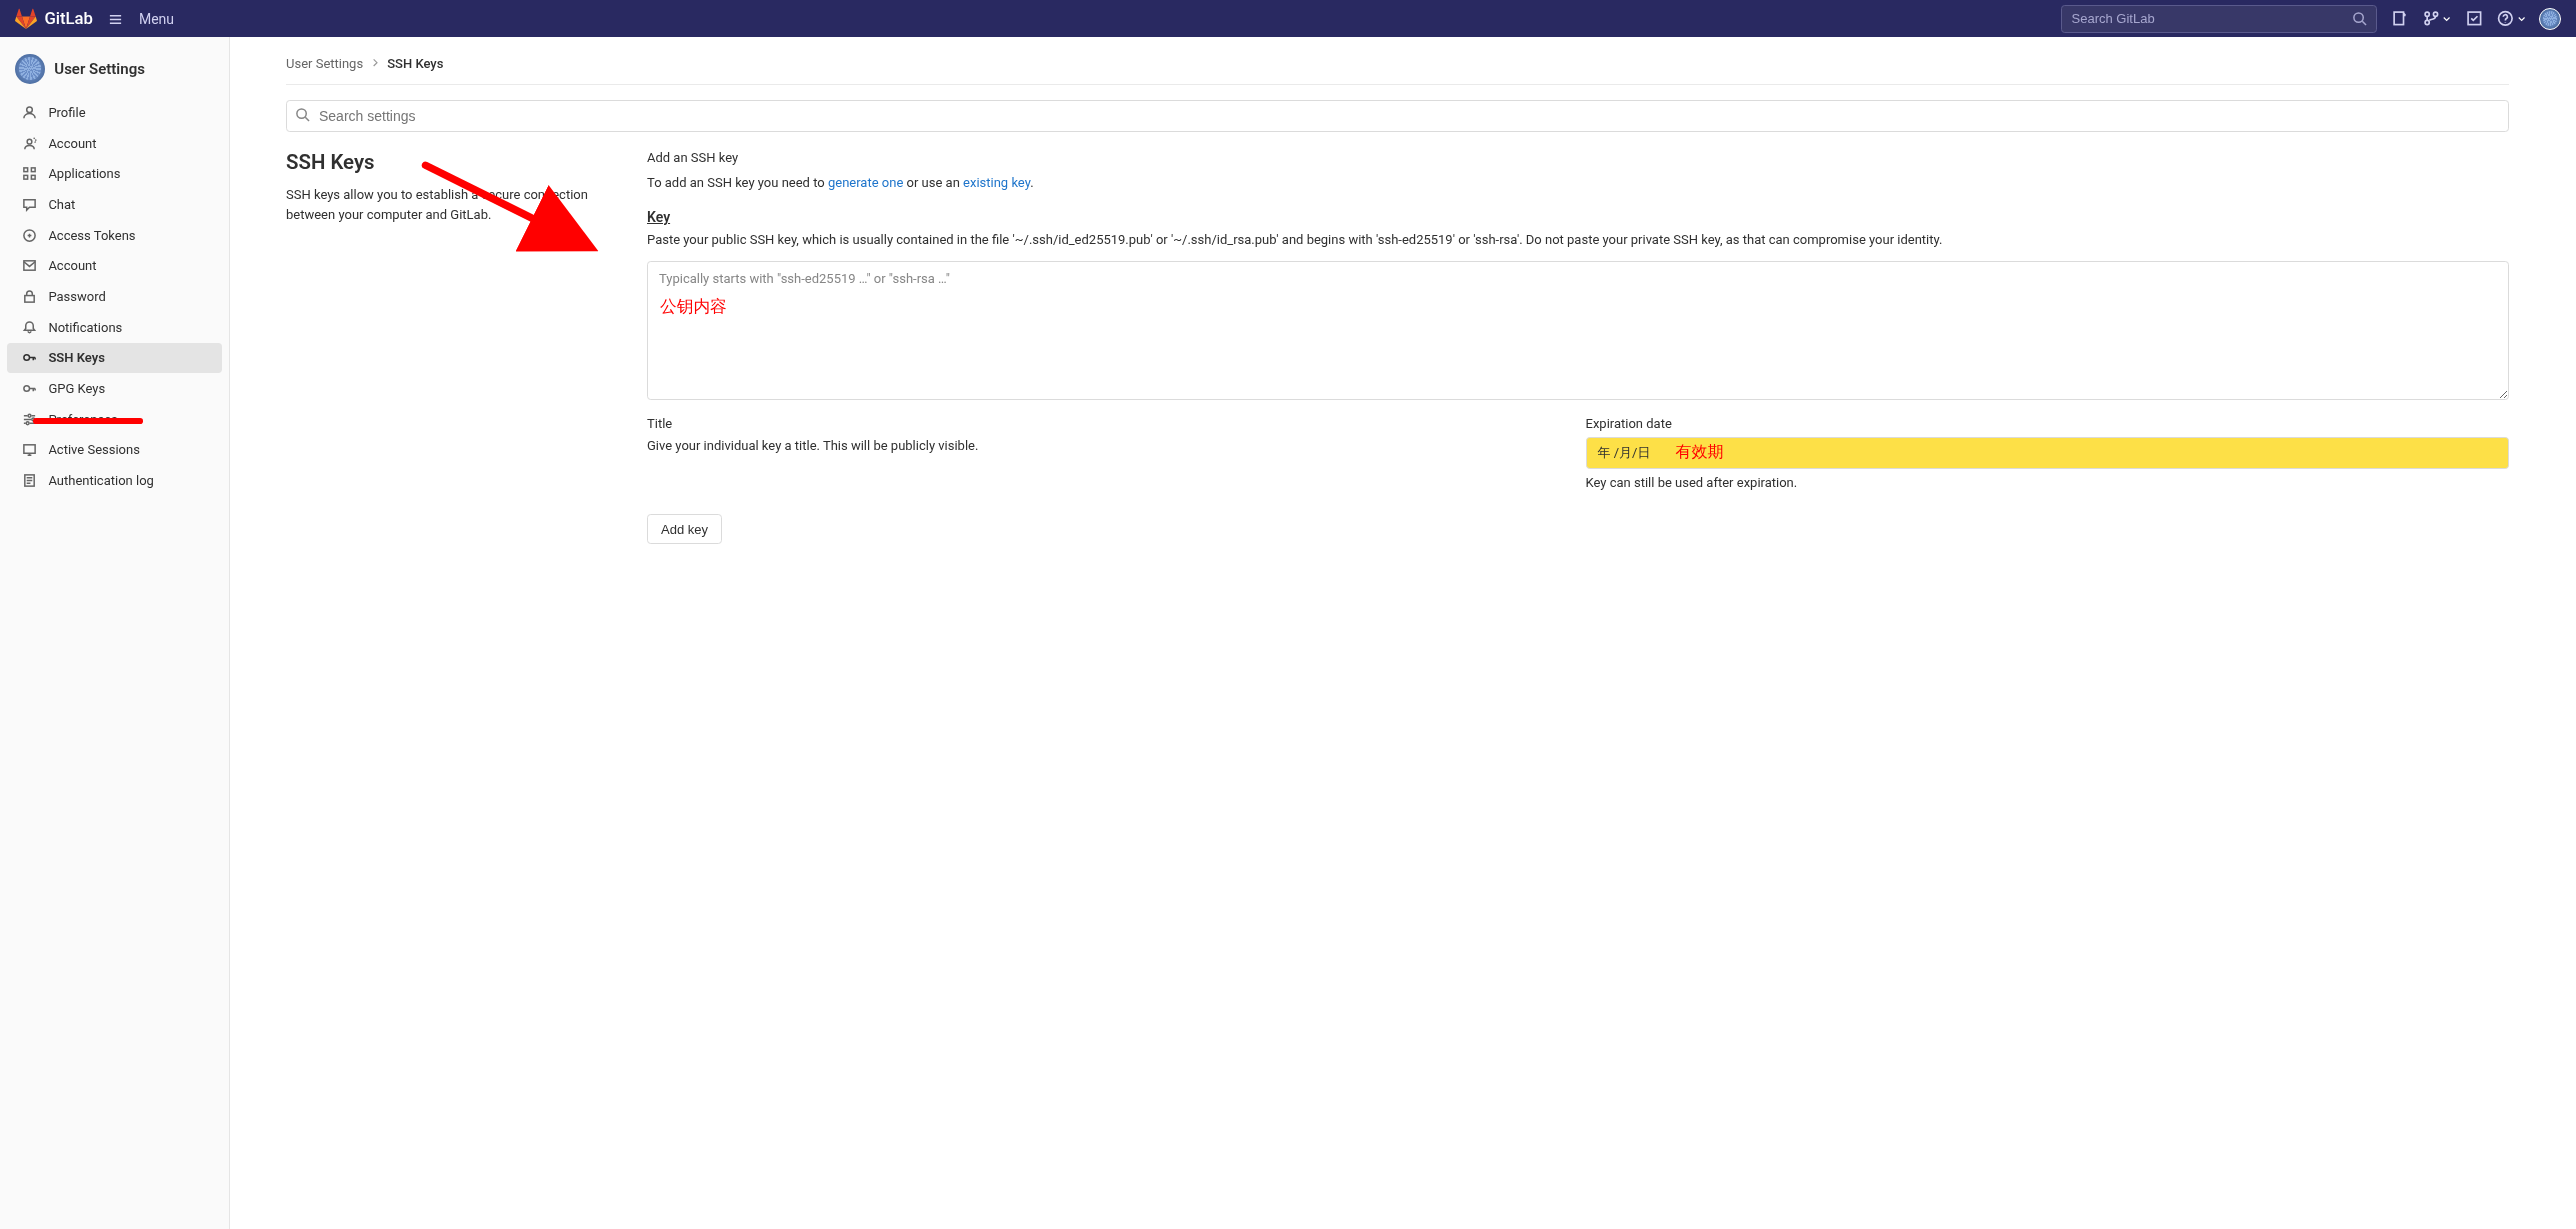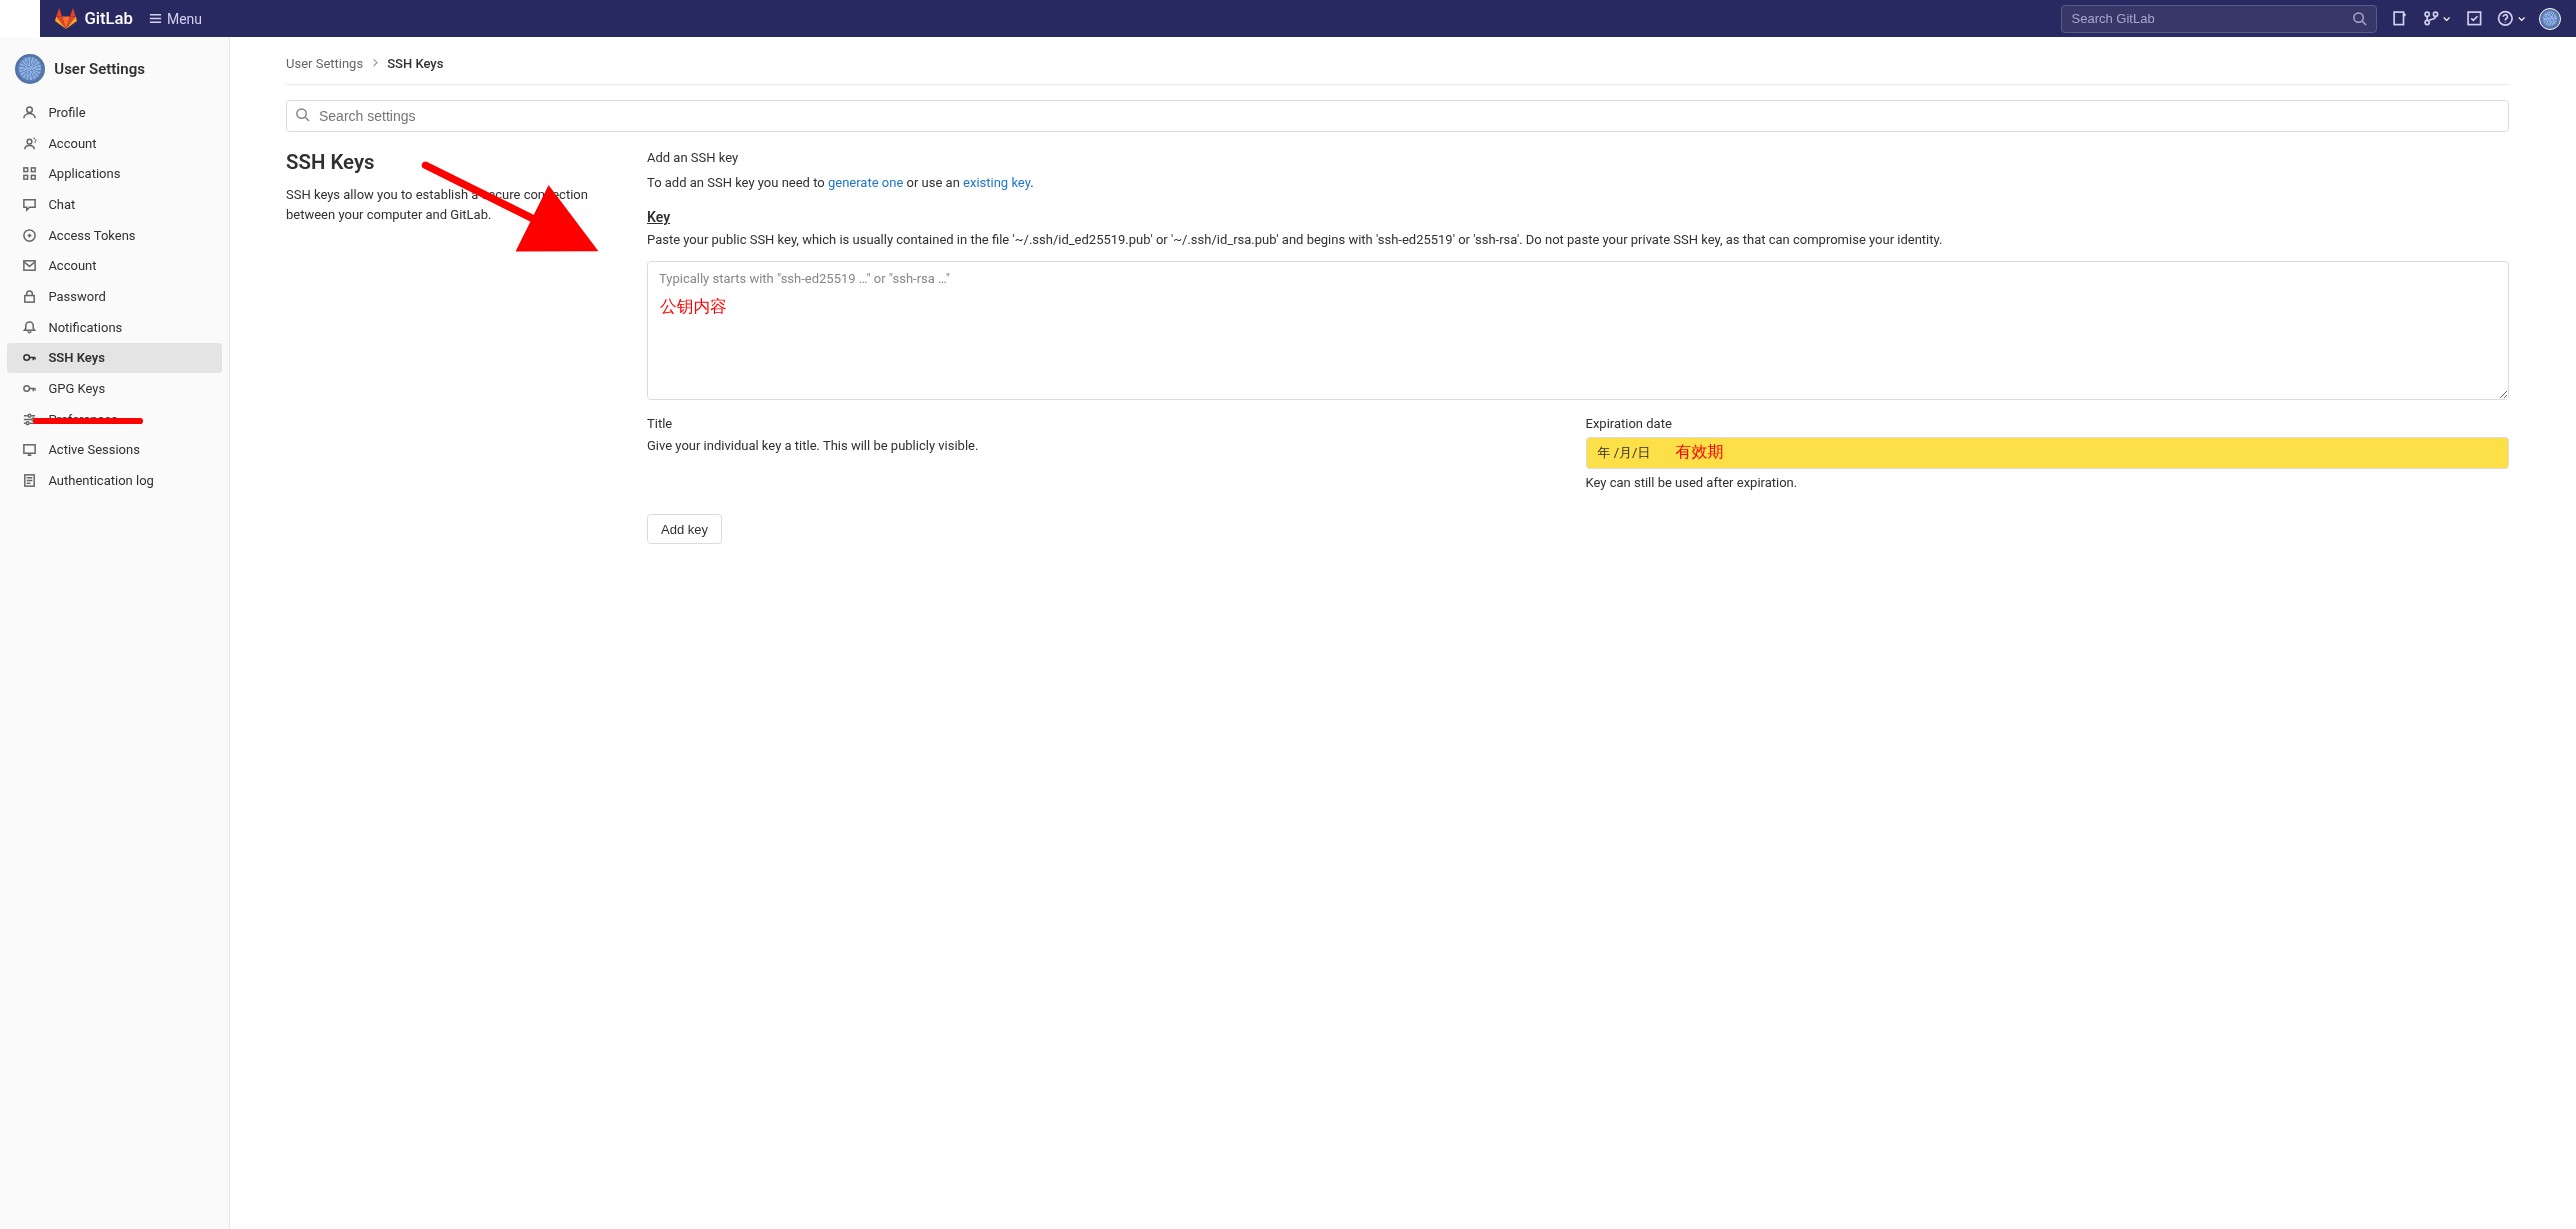--- a/index.html
+++ b/index.html
@@ -1,23 +1,23 @@
 <!DOCTYPE html>
 <html style="font-size:15px"><head>
   <meta charset="utf-8">
   <style>
     * { box-sizing: border-box; margin: 0; padding: 0; }
     body { font-family: -apple-system, BlinkMacSystemFont, "Segoe UI", Roboto, sans-serif; color: #303030; font-size: 13px; }
 
     
-    .navbar { height: 37px; background: #292961; display: flex; align-items: center; padding: 4px 15px; gap: 15px; color: #fff; margin-left: 40px; }
+    .navbar { height: 37px; background: #292961; display: flex; align-items: center; padding: 4px 15px; gap: 15px; color: #fff; }
     .nav-left { display: flex; align-items: center; gap: 15px; }
     .brand { display: flex; align-items: center; gap: 7.4px; font-size: 16.7px; font-weight: 500; }
     .brand-logo { width: 22px; height: 22px; }
-    .menu-btn { display: flex; align-items: center; gap: 4px; font-size: 14px; cursor: pointer; color: #d1d1f0; }
+    .menu-btn { display: flex; align-items: flex-end; gap: 16px; font-size: 14px; cursor: pointer; color: #d1d1f0; }
     .nav-right { margin-left: auto; display: flex; align-items: center; gap: 13px; }
     .search-box { display: flex; align-items: center; background: #383868; border-radius: 3.7px; padding: 0 9.3px; height: 28px; width: 316px; border: 0.9px solid #5a5a8c; }
     .search-box input { flex: 1; background: transparent; border: none; outline: none; color: #5eead4; font-size: 13px; }
     .search-box input::placeholder { color: #a7a7cf; }
     .nav-icon { width: 18.6px; height: 18.6px; display: flex; align-items: center; justify-content: center; cursor: pointer; color: #d1d1f0; }
     .nav-icon svg { width: 16.7px; height: 16.7px; }
     .nav-icon-group { display: flex; align-items: center; gap: 1.9px; }
     .avatar { width: 22px; height: 22px; border-radius: 50%; background: radial-gradient(circle, #6b8ec7 30%, #3a5a8a 100%); border: 0.9px solid #fff; position: relative; overflow: hidden; }
     .avatar::after{ content:""; position:absolute; inset:2.8px; border-radius:50%; background: repeating-conic-gradient(#6b8ec7 0 10deg, #8fb0e0 10deg 20deg);}
 

